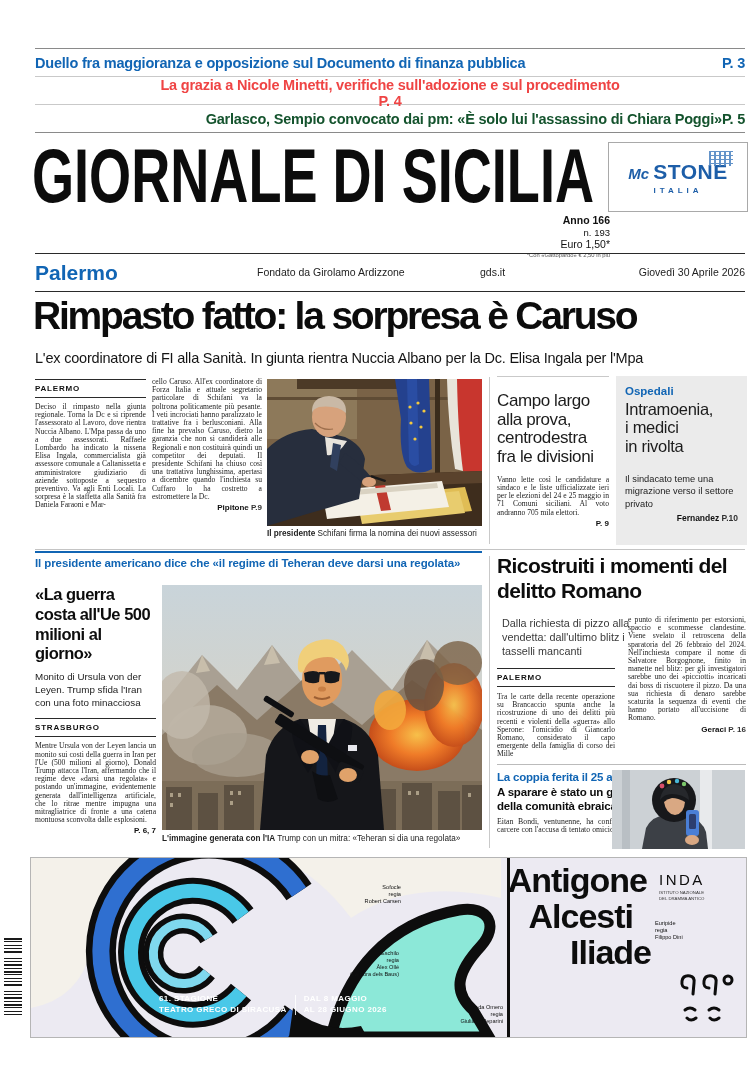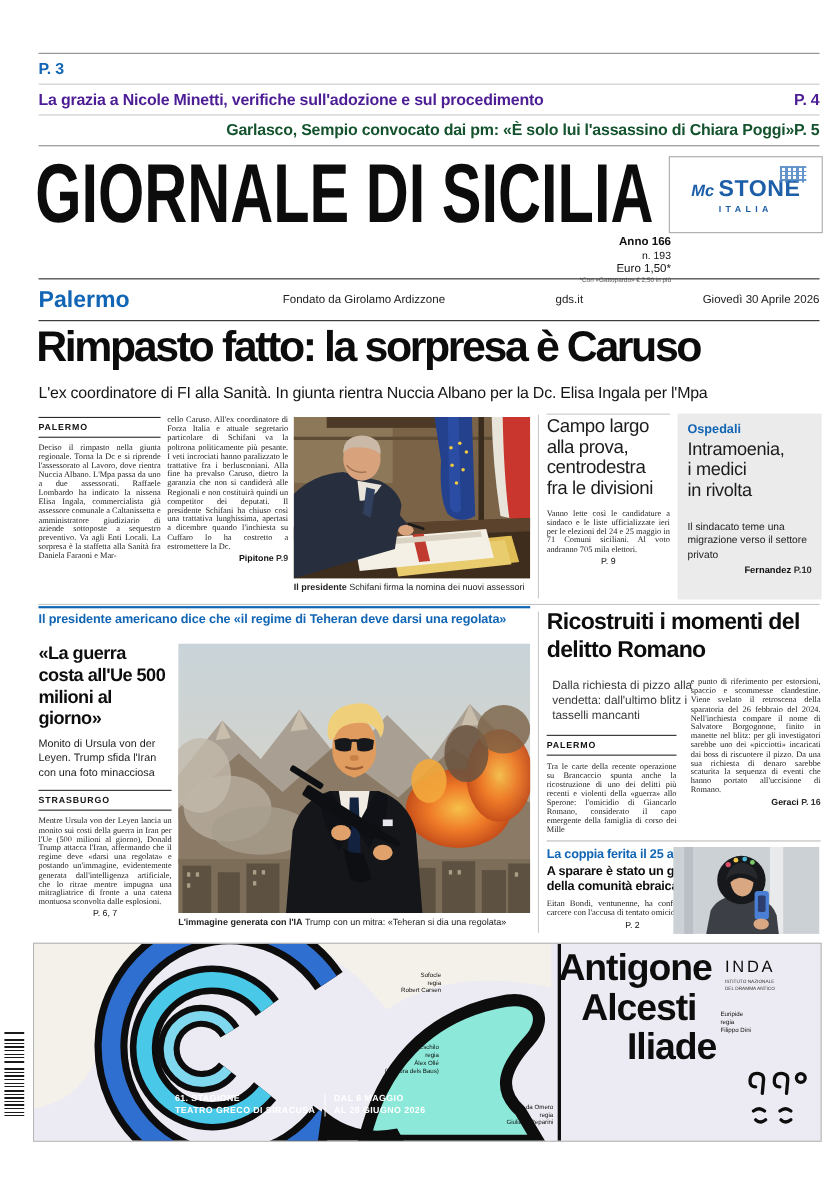--- a/index.html
+++ b/index.html
@@ -6,21 +6,21 @@
   .page{position:relative;width:755px;height:1080px;background:#fff;overflow:hidden;
         font-family:"Liberation Sans",sans-serif;color:#111;}
   .abs{position:absolute;}
 
   
   .strips{left:35px;top:48px;width:710px;border-top:1.5px solid #8a8a8a;border-bottom:1.5px solid #8a8a8a;}
   .strip{height:27px;display:flex;align-items:center;justify-content:space-between;
          font-weight:bold;font-size:14.5px;letter-spacing:-0.2px;}
   .strip + .strip{border-top:1px solid #c9c9c9;}
   .strip.blue{color:#1165b4;}
-  .strip.black{color:#4c1d95;}
+  .strip.black{color:#ef4444;flex-direction:column;}
   .strip.gray{color:#14532d;justify-content:flex-end;}
   .strip .pg{font-weight:bold;}
 
   
   .masthead-svg{left:32px;top:138px;}
   .mcstone{left:608px;top:142px;width:138px;height:68px;border:1px solid #a9a9a9;background:#fff;
            display:flex;flex-direction:column;align-items:center;justify-content:center;}
   .mcstone .row{display:flex;align-items:baseline;gap:4px;color:#1d5ea8;}
   .mcstone .mc{font-size:15px;font-weight:bold;font-style:italic;}
   .mcstone .stone{font-size:21px;font-weight:800;letter-spacing:0.5px;}
@@ -34,44 +34,44 @@
   .anno .a1{font-weight:bold;font-size:10.5px;}
   .anno .a2{font-size:9.5px;}
   .anno .a3{font-size:10.5px;}
   .anno .a4{font-size:5.8px;color:#555;margin-top:1px;}
 
   
   .infobar{left:35px;top:253px;width:710px;height:37px;border-top:1.5px solid #2a2a2a;
            border-bottom:1.5px solid #2a2a2a;}
   .infobar .edition{position:absolute;left:0;top:7px;font-size:21px;font-weight:800;color:#1165b4;}
   .infobar .founder{position:absolute;left:222px;top:12px;font-size:10.5px;color:#222;}
-  .infobar .site{position:absolute;left:470px;top:12px;font-size:10.5px;color:#222;}
+  .infobar .site{position:absolute;left:445px;top:12px;font-size:10.5px;color:#222;}
   .infobar .date{position:absolute;right:0;top:12px;font-size:10.5px;color:#222;}
 
   
   .main-headline{left:33px;top:294px;width:720px;font-size:39px;font-weight:800;
                  letter-spacing:-2.2px;color:#0c0c0c;white-space:nowrap;}
   .main-subhead{left:35px;top:350px;width:715px;font-size:14.5px;letter-spacing:-0.2px;color:#151515;}
 
   .dateline{border-top:1.2px solid #2a2a2a;border-bottom:1px solid #2a2a2a;
             font-size:8px;font-weight:bold;letter-spacing:.8px;padding:4px 0 4px 0;margin-bottom:5px;}
   .serif{font-family:"Liberation Serif",serif;font-size:7.6px;line-height:8.2px;
          text-align:justify;color:#1b1b1b;}
   .byline{text-align:right;font-size:8px;font-weight:800;margin-top:2px;}
   .byline .pg{font-weight:bold;color:#333;}
-  .pageref{text-align:center;font-size:8px;font-weight:400;margin-top:2px;}
+  .pageref{text-align:right;font-size:8px;font-weight:700;margin-top:2px;}
 
   .lead-col1{left:35px;top:379px;width:111px;}
   .lead-col2{left:152px;top:378px;width:110px;}
   .lead-photo{left:267px;top:379px;width:215px;height:147px;}
   .lead-caption{left:267px;top:529px;width:215px;font-size:8.2px;color:#222;}
   .capb{font-weight:bold;}
   .vrule{background:#c9c9c9;width:1px;}
 
-  .campo{left:497px;top:376px;width:112px;border-top:1px solid #c9c9c9;padding-top:2px;}
+  .campo{left:497px;top:376px;width:112px;border-top:1px solid #c9c9c9;padding-top:15px;}
   .campo h3{margin:0 0 9px 0;font-size:17px;font-weight:400;line-height:1.1;
             letter-spacing:-0.4px;color:#1c1c1c;}
   .ospedali{left:616px;top:376px;width:131px;height:169px;background:#ebebeb;box-sizing:border-box;
             padding:9px 9px;}
   .ospedali .kick{color:#1165b4;font-weight:800;font-size:11.5px;margin-bottom:3px;}
   .ospedali h3{margin:0;font-size:16.5px;font-weight:400;line-height:1.12;letter-spacing:-0.3px;
                color:#1c1c1c;white-space:pre-line;}
   .ospedali .body{margin-top:18px;font-size:9.3px;line-height:1.3;color:#222;}
   .ospedali .byline{font-size:8.5px;margin-top:3px;}
 
@@ -124,20 +124,21 @@
   .barcode{left:4px;top:938px;width:18px;height:78px;background:
       repeating-linear-gradient(to bottom,#1a1a1a 0 1.6px,#fff 1.6px 3.4px,#1a1a1a 3.4px 4.2px,#fff 4.2px 6.6px);}
 </style>
 </head>
 <body>
 
 <div class="page">
 
   <div class="abs strips">
     <div class="strip blue">
+      <span>Duello fra maggioranza e opposizione sul Documento di finanza pubblica</span>
       <span class="pg">P. 3</span>
     </div>
     <div class="strip black">
       <span>La grazia a Nicole Minetti, verifiche sull'adozione e sul procedimento</span>
       <span class="pg">P. 4</span>
     </div>
     <div class="strip gray">
       <span>Garlasco, Sempio convocato dai pm: «È solo lui l'assassino di Chiara Poggi»</span>
       <span class="pg">P. 5</span>
     </div>

